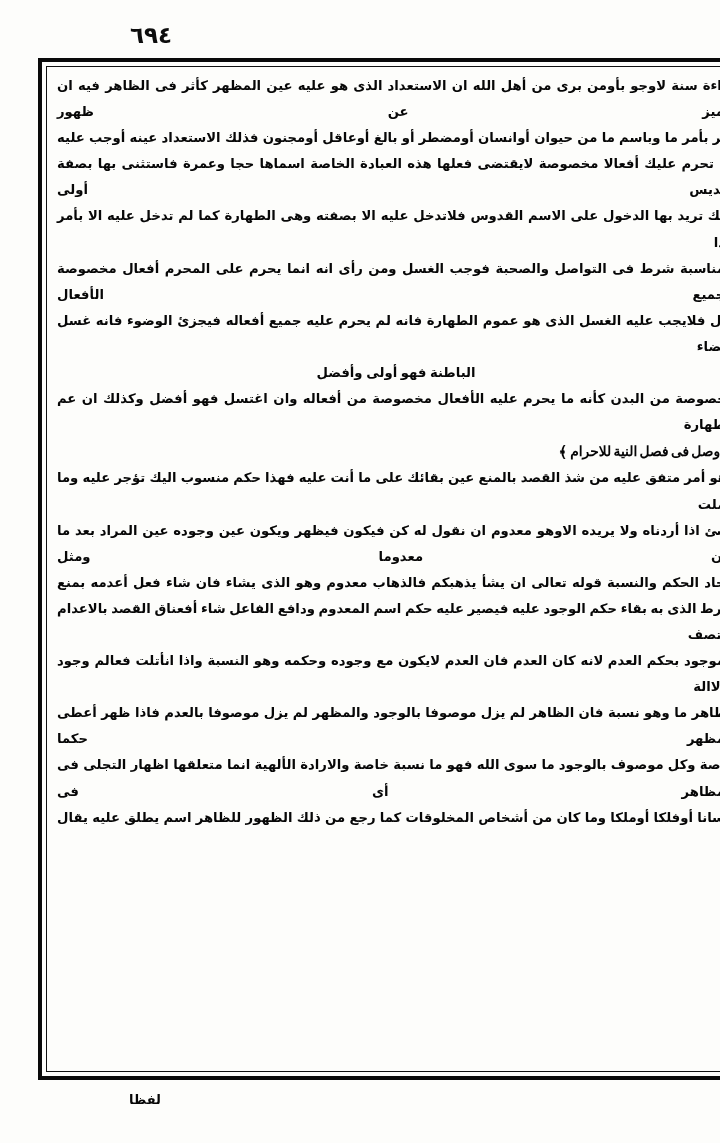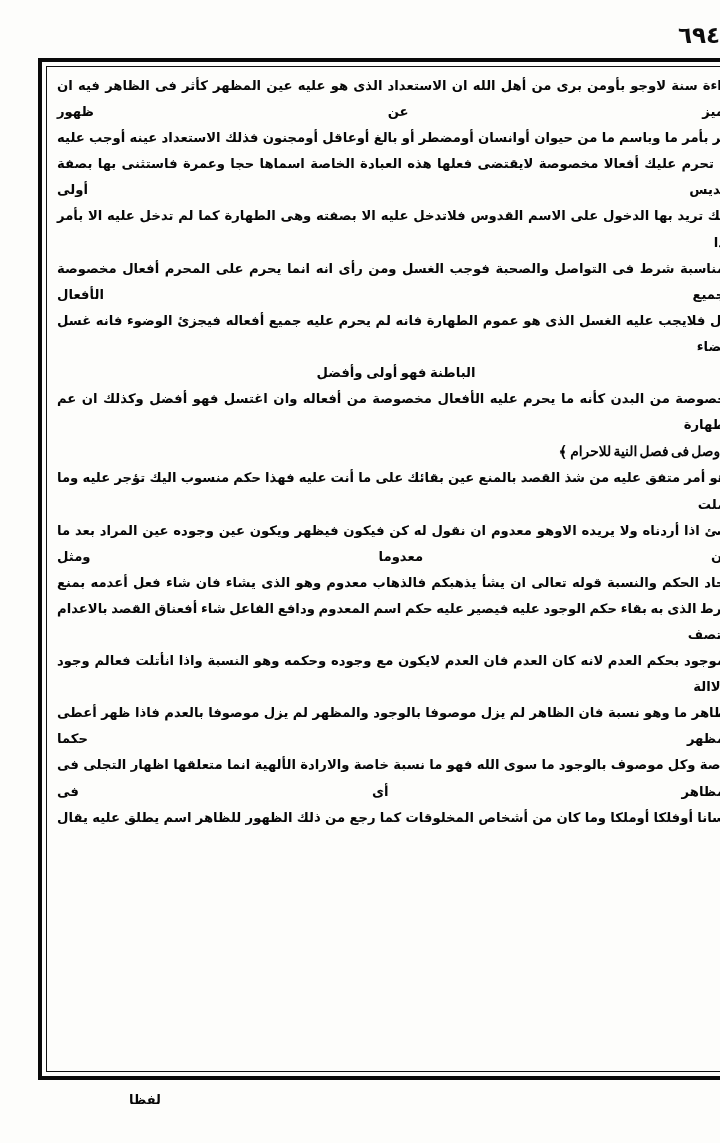--- a/index.html
+++ b/index.html
@@ -15,21 +15,21 @@
     overflow: hidden;
     font-family: "DejaVu Sans", sans-serif;
   }
 
   
   .folio {
     position: absolute;
     top: 22px;
     left: 0;
     right: 0;
-    text-align: right;
+    text-align: left;
     padding-left: 130px;
     font-family: "DejaVu Sans", sans-serif;
     font-size: 23px;
     font-weight: bold;
     color: #0d0d0d;
     letter-spacing: 1px;
     direction: rtl;
   }
 
   

